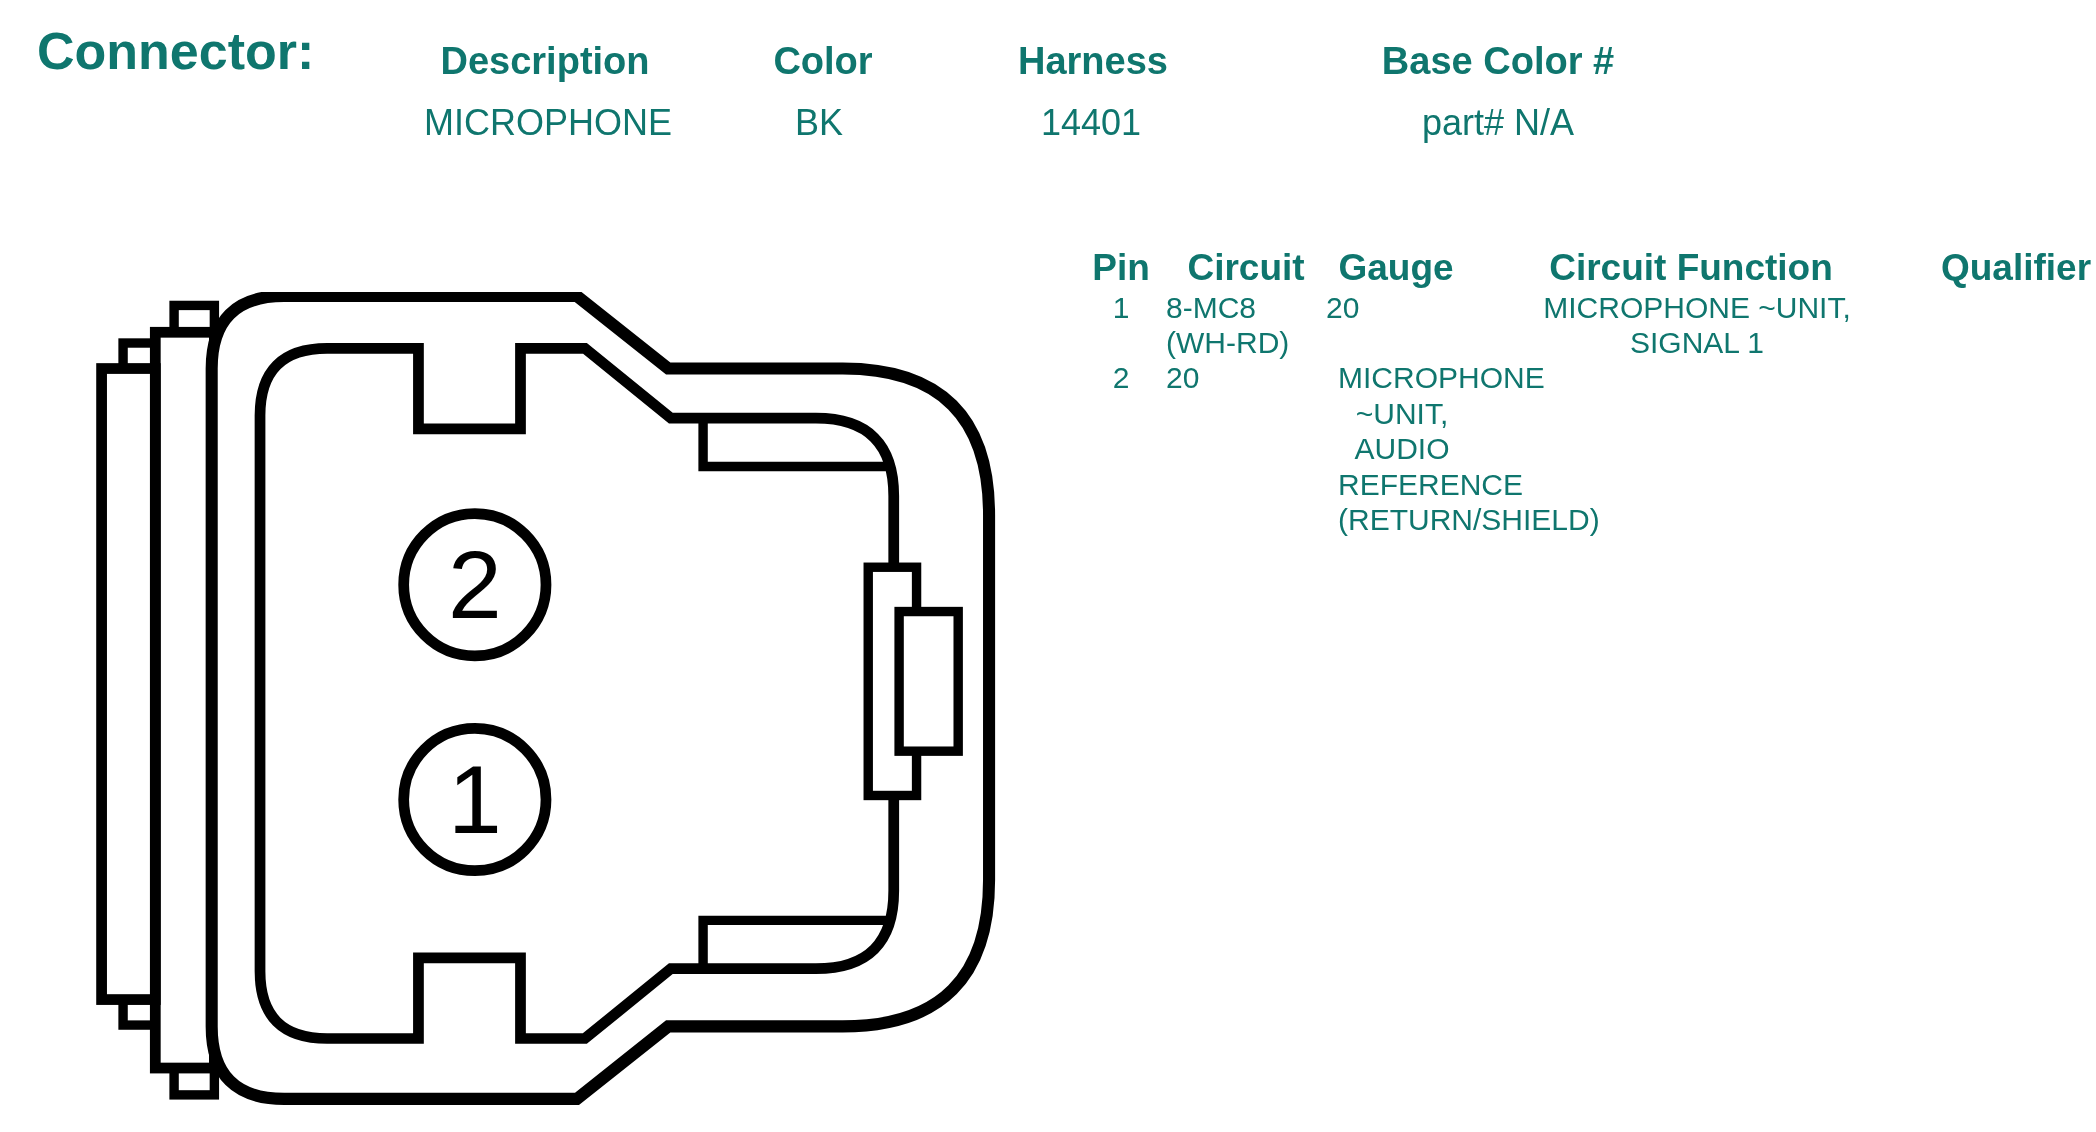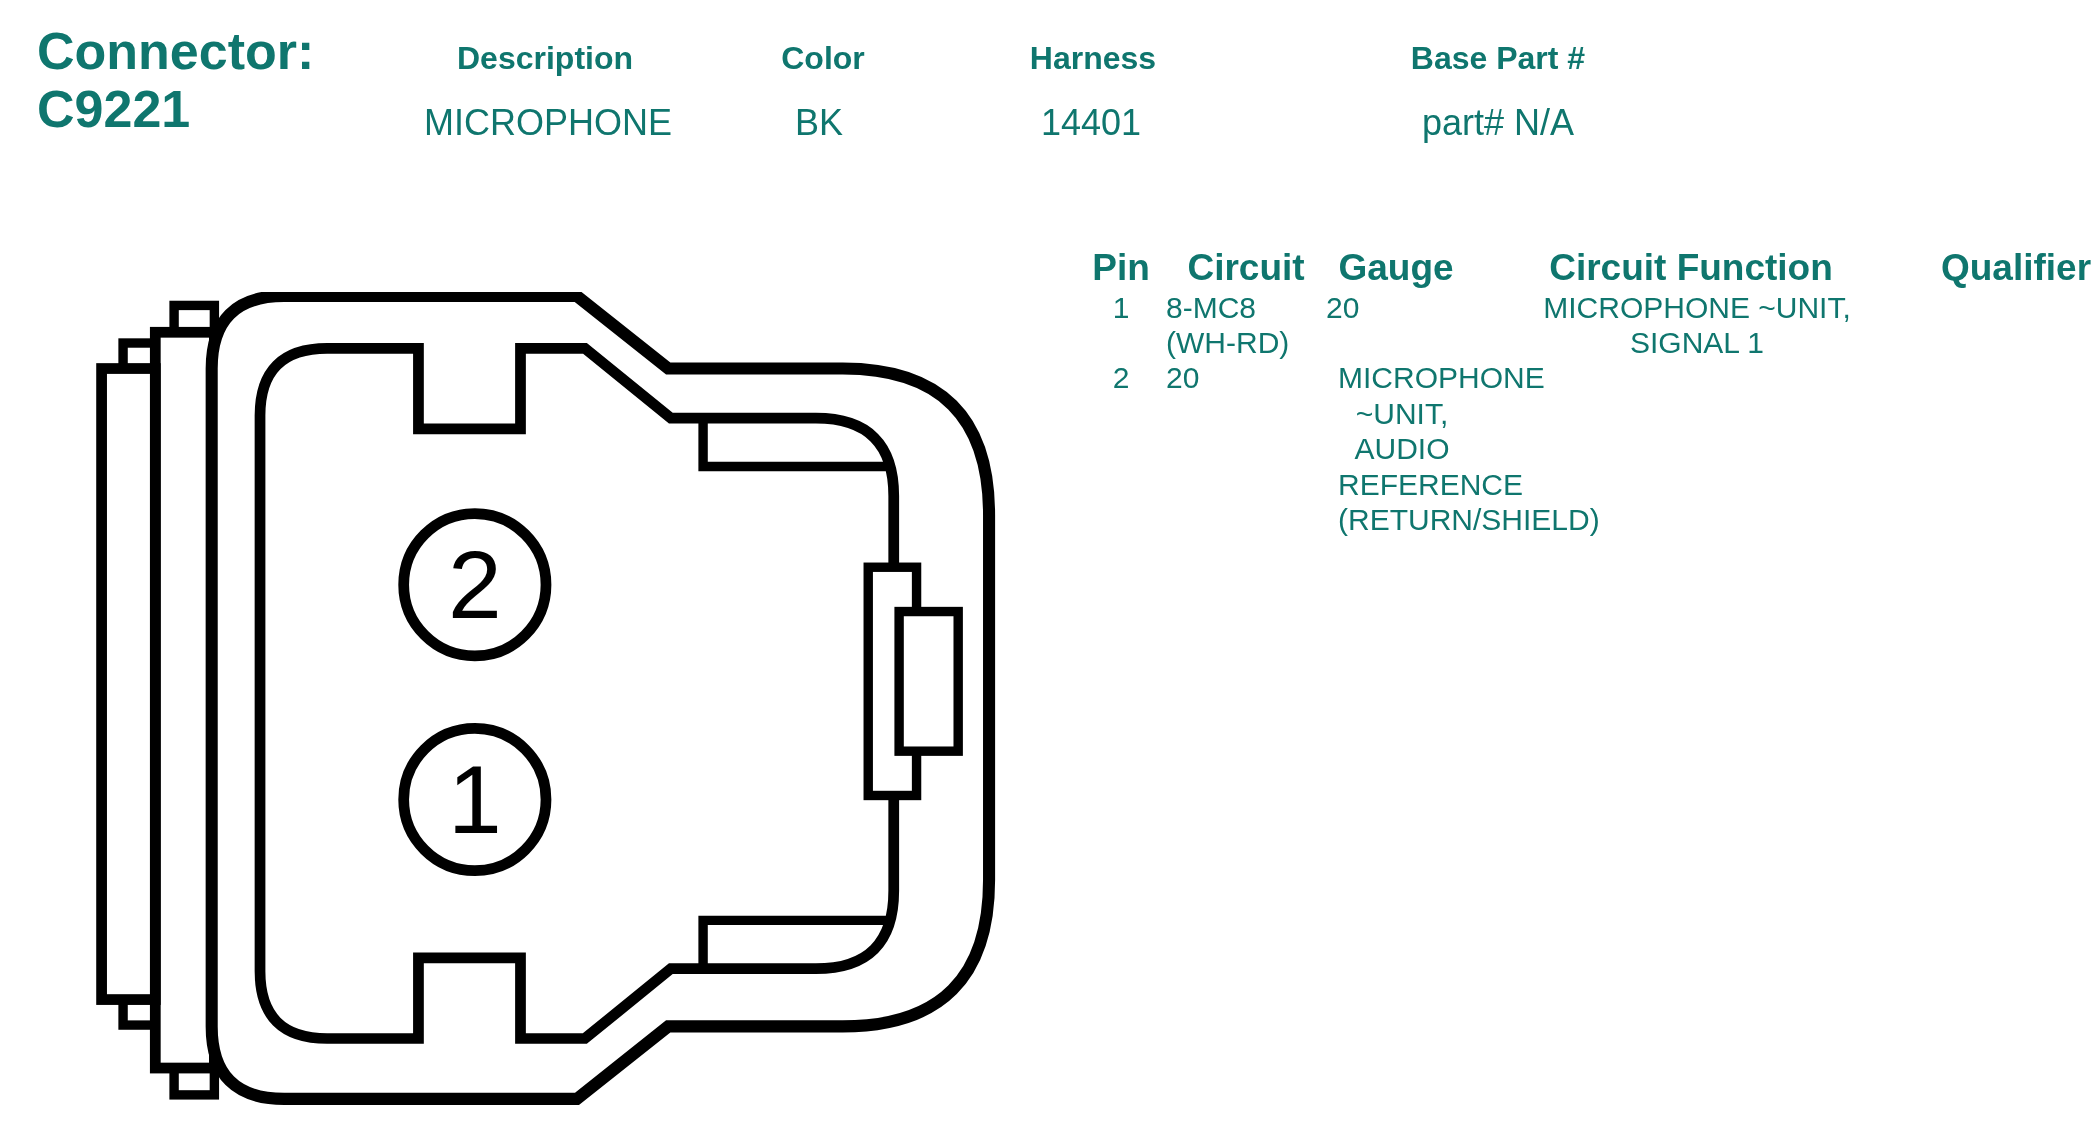--- a/index.html
+++ b/index.html
@@ -8,21 +8,21 @@
     background:#fff; color:#0f766e; overflow:hidden;
     font-family:"Liberation Sans", sans-serif;
     margin-left:21px;
   }
   .connector-title {
     position:absolute; left:16px; top:22px;
     font-size:52px; font-weight:bold; line-height:1.12; white-space:nowrap;
   }
   .col-label {
     position:absolute; top:40px; transform:translateX(-50%);
-    font-size:32px; font-weight:bold; white-space:nowrap;
+    font-size:38px; font-weight:bold; white-space:nowrap;
   }
   .col-value {
     position:absolute; top:102px; transform:translateX(-50%);
     font-size:36px; white-space:nowrap;
   }
   .pin-table {
     position:absolute; left:1055px; top:246px;
     display:grid;
     grid-template-columns:90px 160px 140px 450px 200px;
     font-size:30px; line-height:1.18;
@@ -35,27 +35,26 @@
   .pt-q { text-align:center; }
   .diagram-svg { position:absolute; left:75px; top:292px; }
 </style>
 </head>
 <body>
 
 <div class="page">
 
   <div class="connector-title">
     <div>Connector:</div>
-    <div>C9221</div>
   </div>
 
   <div class="col-label" style="left:524px">Description</div>
   <div class="col-label" style="left:802px">Color</div>
   <div class="col-label" style="left:1072px">Harness</div>
-  <div class="col-label" style="left:1477px">Base Part #</div>
+  <div class="col-label" style="left:1477px">Base Color #</div>
 
   <div class="col-value" style="left:527px">MICROPHONE</div>
   <div class="col-value" style="left:798px">BK</div>
   <div class="col-value" style="left:1070px">14401</div>
   <div class="col-value" style="left:1477px">part# N/A</div>
   <div class="col-value" style="left:1882px"></div>
 
   <div class="pin-table">
     <div class="pt-h">Pin</div>
     <div class="pt-h">Circuit</div>

